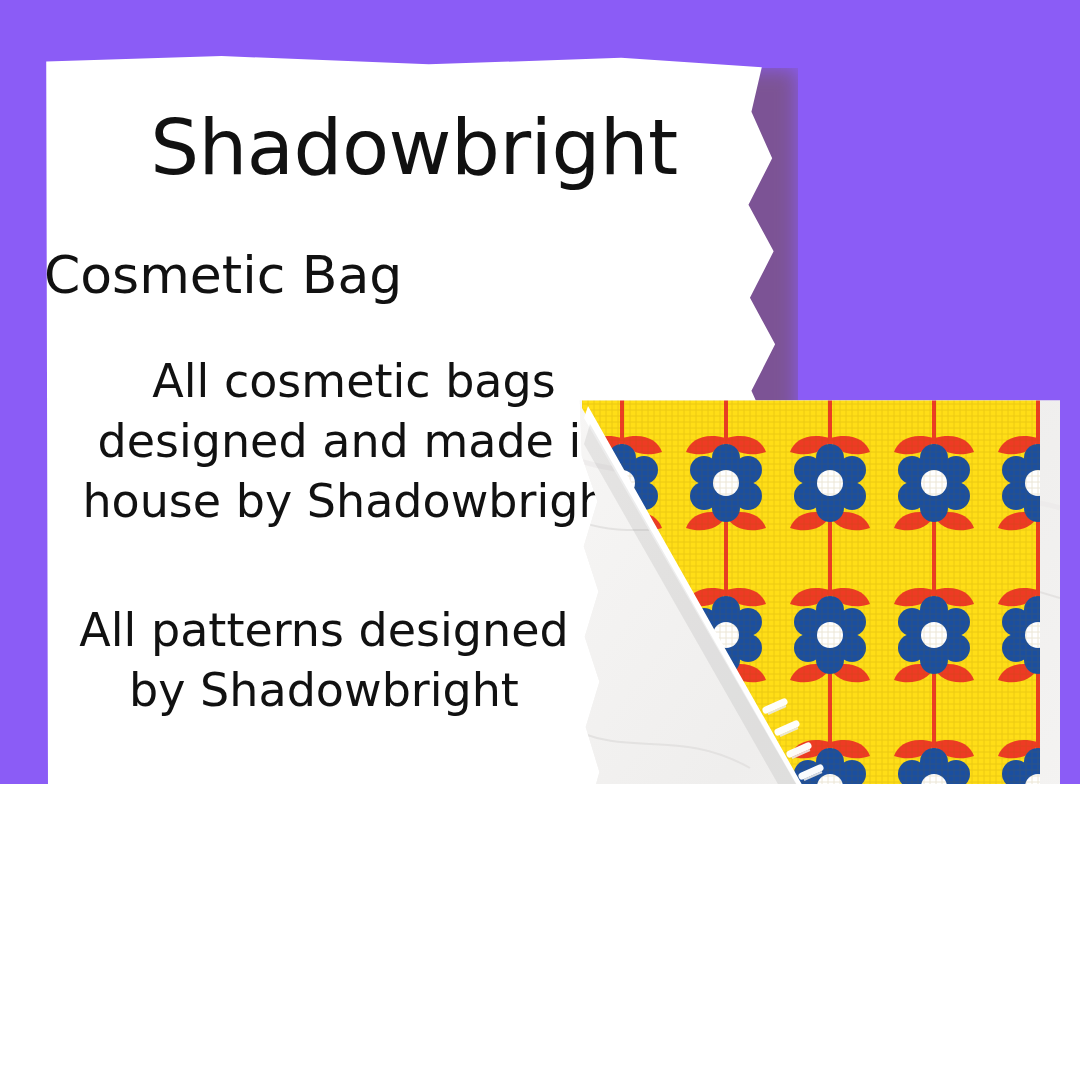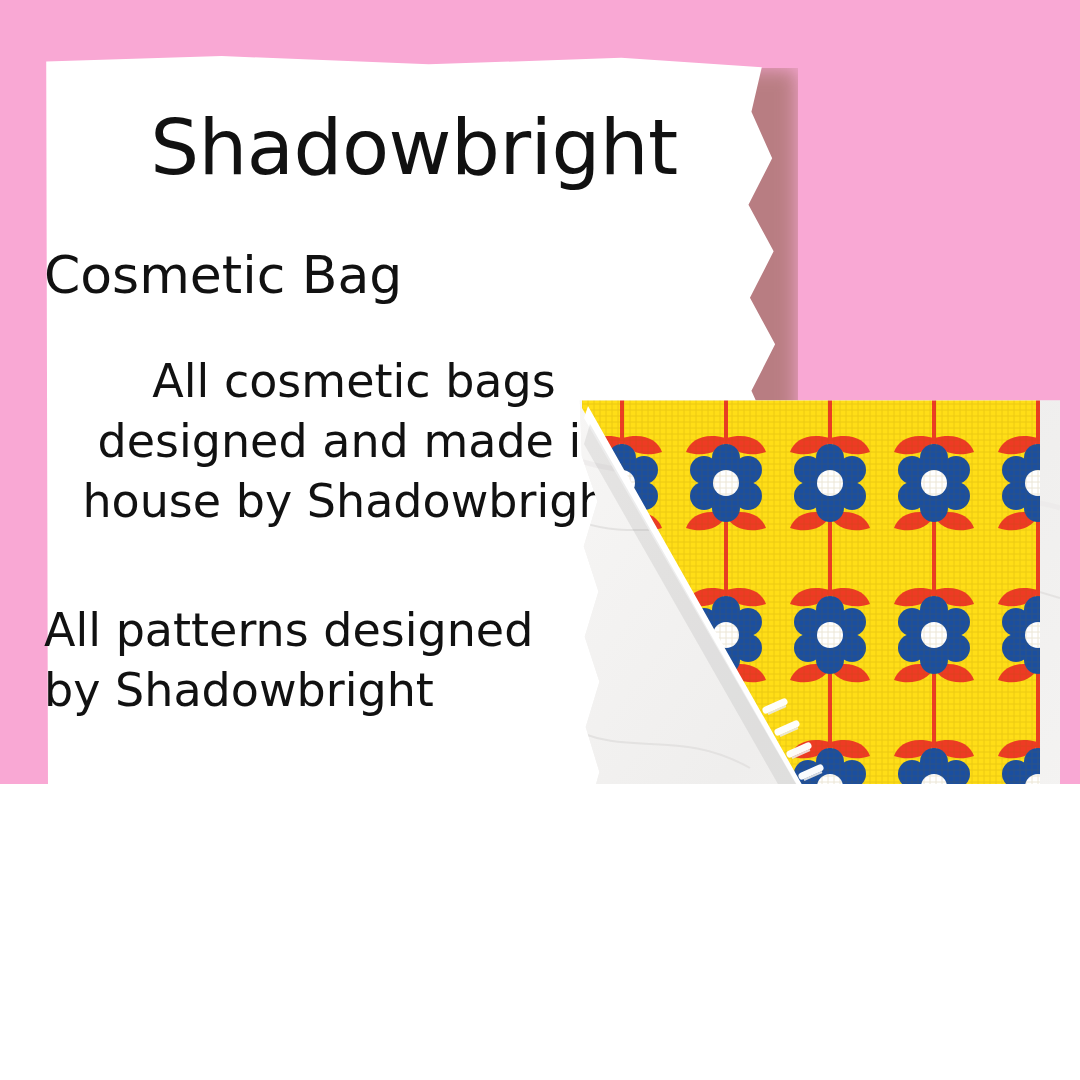--- a/index.html
+++ b/index.html
@@ -8,21 +8,21 @@
     width: 1080px;
     height: 1080px;
     overflow: hidden;
     font-family: "DejaVu Sans", sans-serif;
   }
 
   #canvas {
     position: relative;
     width: 1080px;
     height: 784px;
-    background: #f9a8d4;
+    background: #8b5cf6;
     overflow: hidden;
   }
 
   
   .card-shadow {
     position: absolute;
     left: 58px;
     top: 68px;
     width: 740px;
     height: 940px;
@@ -92,21 +92,21 @@
     text-align: center;
     width: 620px;
   }
 
   .blurb-two {
     margin: 0;
     padding-top: 70px;
     font-size: 46px;
     font-weight: 400;
     line-height: 1.30;
-    text-align: left;
+    text-align: center;
     width: 560px;
   }
 
   
   .photo {
     position: absolute;
     left: 570px;
     top: 398px;
     width: 490px;
     height: 645px;

